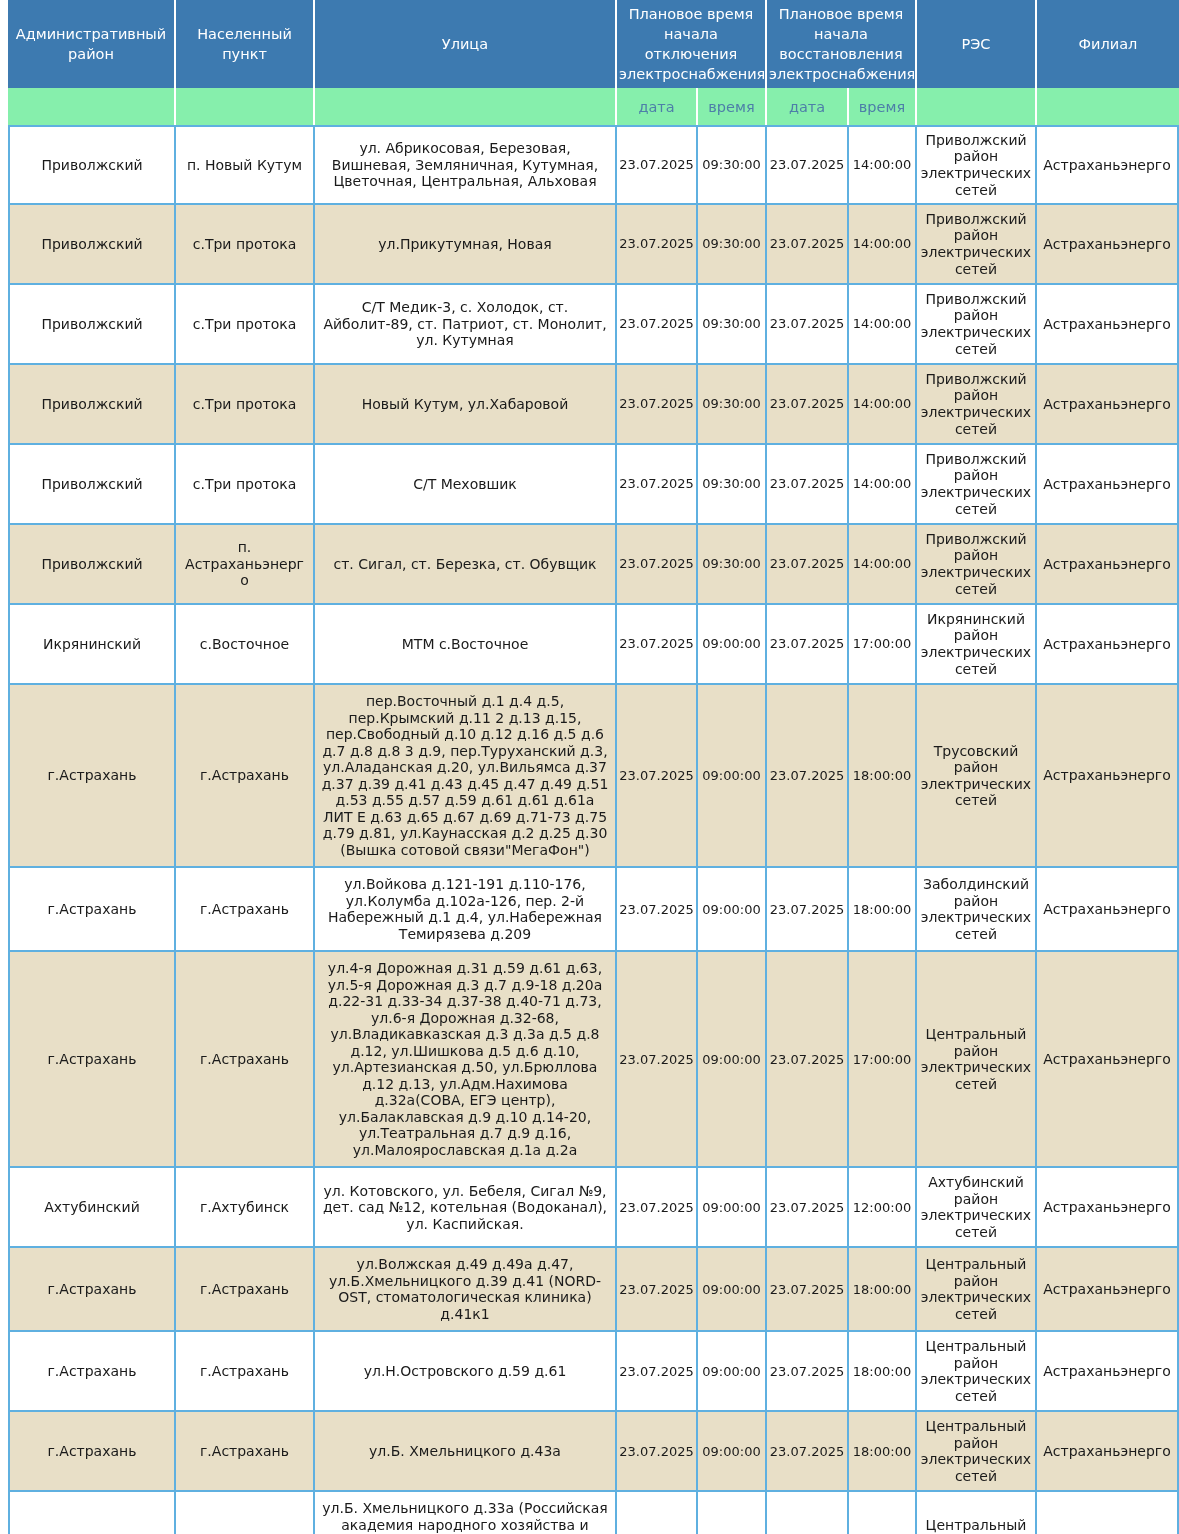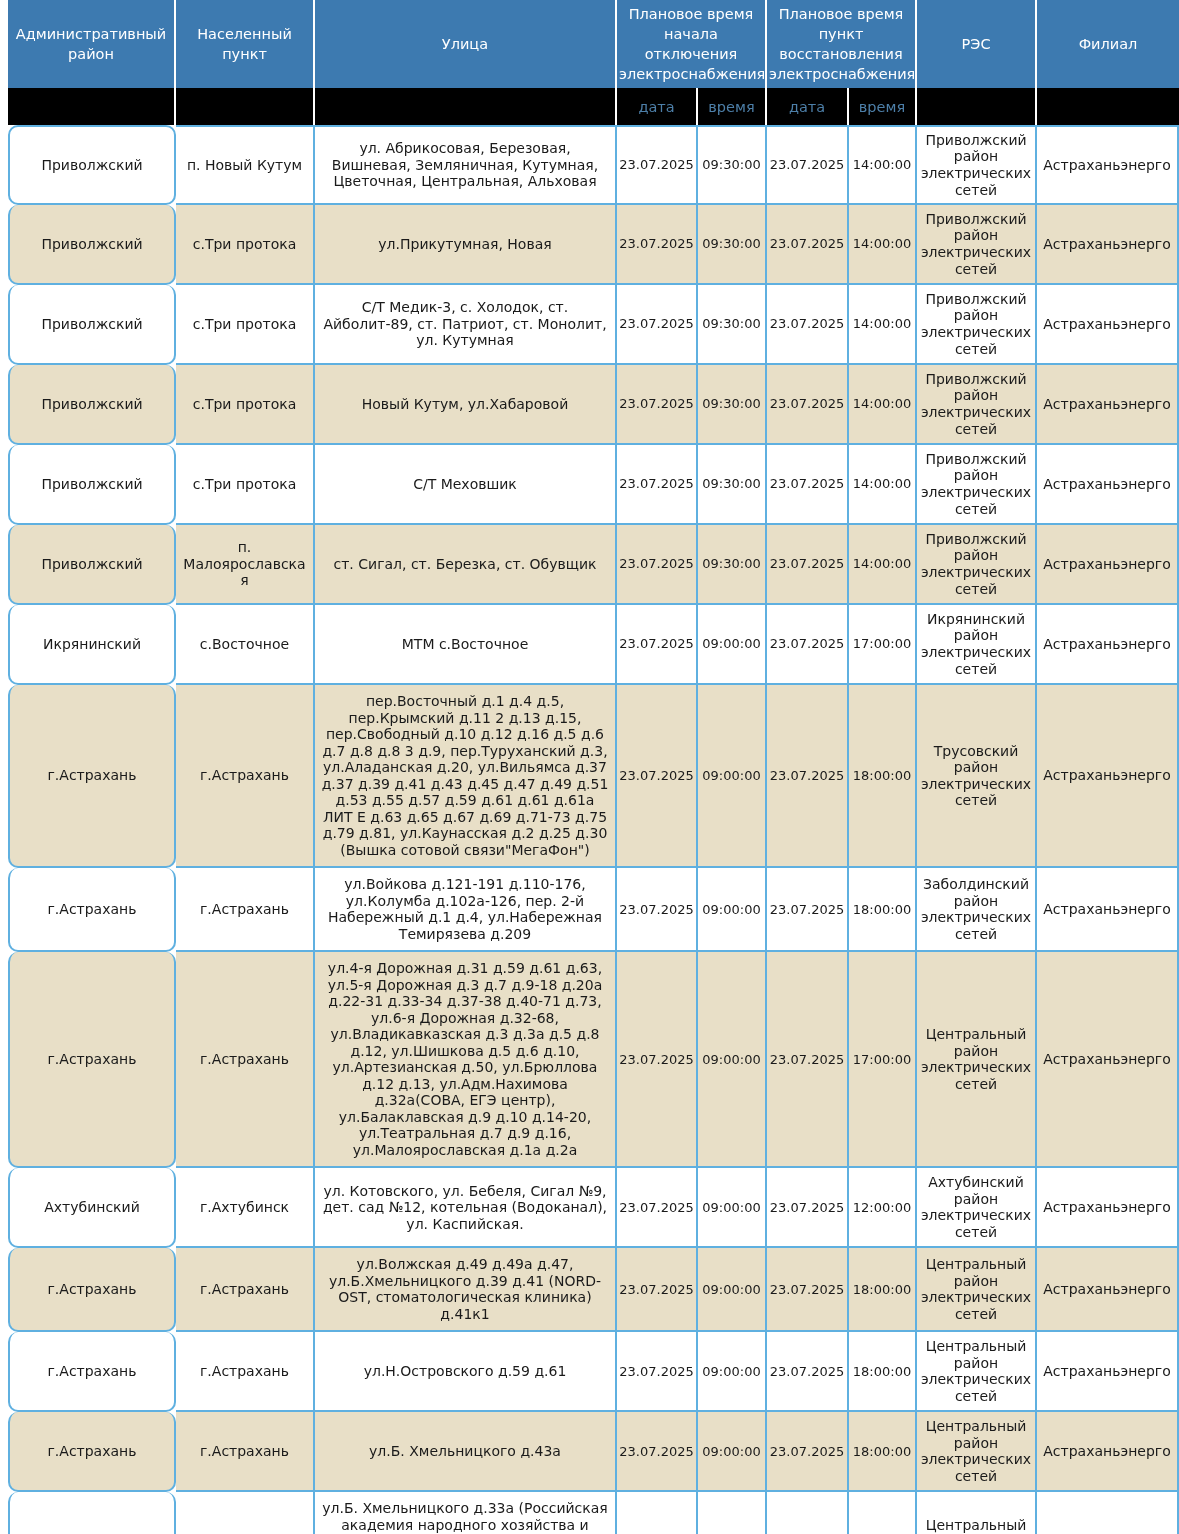--- a/index.html
+++ b/index.html
@@ -26,42 +26,42 @@
   tr.head-main th {
     background: #3d7ab0;
     color: #ffffff;
     font-size: 14.5px;
     line-height: 1.38;
     height: 84px;
     border-right: 2px solid #ffffff;
   }
   tr.head-main th:last-child { border-right: none; }
   tr.head-sub th {
-    background: #000000;
+    background: #86efac;
     color: #4d7fa8;
     font-size: 14.5px;
     height: 37px;
     padding: 8px;
     border-right: 2px solid #ffffff;
   }
   tr.head-sub th:last-child { border-right: none; }
   
   tbody td {
     background: #ffffff;
     border-right: 2px solid #5fb0e0;
     border-bottom: 2px solid #5fb0e0;
     font-size: 14px;
     line-height: 1.18;
     text-align: center;
     vertical-align: middle;
     padding: 8px 6px;
     height: 80px;
     word-wrap: break-word;
   }
-  tbody td:first-child { border-left: 2px solid #5fb0e0; border-radius: 10px; }
+  tbody td:first-child { border-left: 2px solid #5fb0e0; }
   tbody tr:first-child td { border-top: 2px solid #5fb0e0; }
   tbody tr:nth-child(even) td { background: #e8dfc7; }
   td.num {
     font-size: 13px;
     white-space: nowrap;
     padding: 2px 1px;
     margin-left: 35px;
   }
   td.res-cell { padding: 4px 2px; font-size: 14px; }
 </style>
@@ -80,21 +80,21 @@
         <col style="width:68px">
       <col style="width:120px">
         <col style="width:142px">
     </colgroup>
     <thead>
       <tr class="head-main">
         <th>Административный район</th>
         <th>Населенный пункт</th>
         <th>Улица</th>
         <th colspan="2">Плановое время начала отключения электроснабжения</th>
-        <th colspan="2">Плановое время пункт восстановления электроснабжения</th>
+        <th colspan="2">Плановое время начала восстановления электроснабжения</th>
         <th>РЭС</th>
         <th>Филиал</th>
       </tr>
       <tr class="head-sub">
         <th></th>
         <th></th>
         <th></th>
         <th>дата</th>
         <th>время</th>
         <th>дата</th>
@@ -159,21 +159,21 @@
     <td class="num">23.07.2025</td>
     <td class="num">09:30:00</td>
     <td class="num">23.07.2025</td>
     <td class="num">14:00:00</td>
     <td class="res-cell">Приволжский район электрических сетей</td>
     <td>Астраханьэнерго</td>
   </tr>
 
   <tr>
     <td>Приволжский</td>
-    <td>п. Малоярославская</td>
+    <td>п. Астраханьэнерго</td>
     <td>ст. Сигал, ст. Березка, ст. Обувщик</td>
     <td class="num">23.07.2025</td>
     <td class="num">09:30:00</td>
     <td class="num">23.07.2025</td>
     <td class="num">14:00:00</td>
     <td class="res-cell">Приволжский район электрических сетей</td>
     <td>Астраханьэнерго</td>
   </tr>
 
   <tr>

